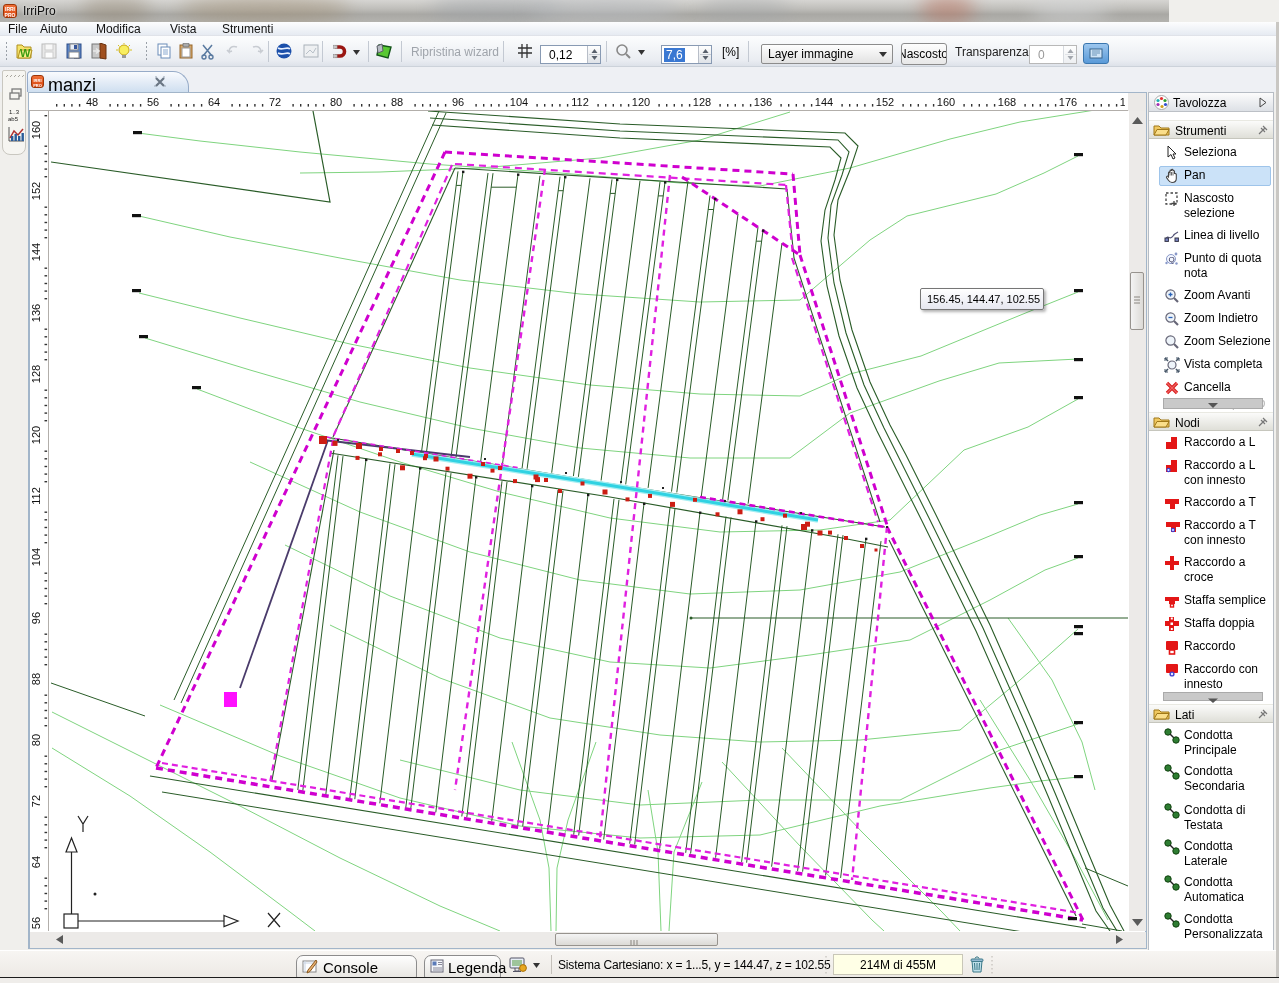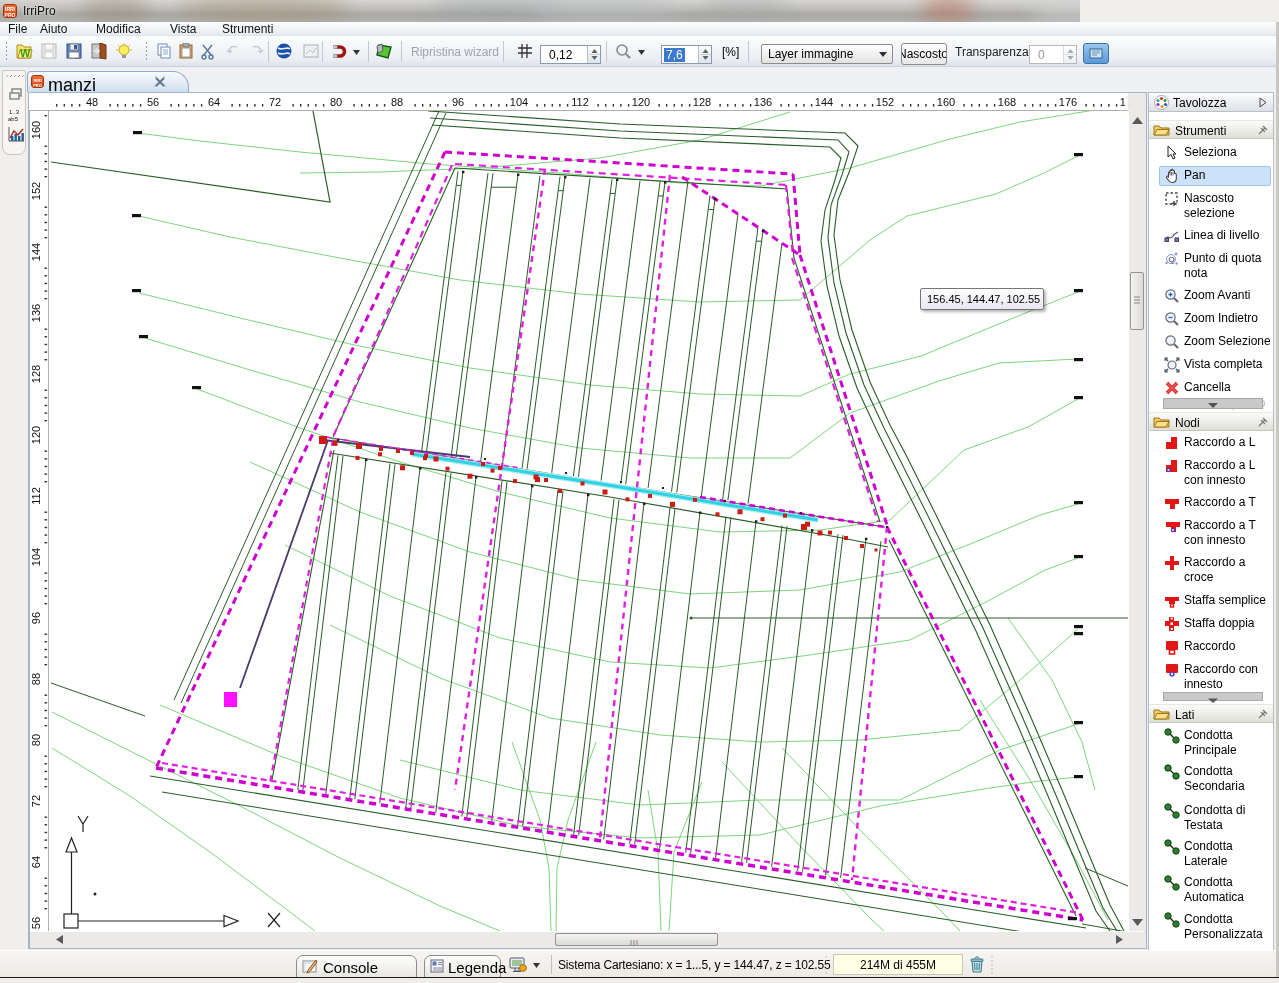--- a/index.html
+++ b/index.html
@@ -1,16 +1,16 @@
 <!DOCTYPE html>
 <html><head><meta charset="utf-8"><style>
 *{margin:0;padding:0;box-sizing:border-box}
 body{width:1279px;height:983px;font-family:"Liberation Sans",sans-serif;background:#f0efec;overflow:hidden;position:relative}
 .abs{position:absolute}
-.titlebar{left:0;top:0;width:1080px;height:22px;background:linear-gradient(#d6d5d2,#bfbeba 40%,#a9a8a4 65%,#b4b3af);overflow:hidden}
+.titlebar{left:0;top:0;width:1169px;height:22px;background:linear-gradient(#d6d5d2,#bfbeba 40%,#a9a8a4 65%,#b4b3af);overflow:hidden}
 .blob{position:absolute;filter:blur(9px);border-radius:50%}
 .title-ico{left:3px;top:4px;width:14px;height:14px;background:linear-gradient(#f07038,#d8450e);border:1px solid #9c3508;border-radius:3px;color:#fff;font-size:5px;font-weight:bold;text-align:center;line-height:6px;padding-top:1px}
 .title-txt{left:23px;top:4px;font-size:12px;color:#0c0c0c;text-shadow:0 0 3px #fff}
 .capbtn{top:0;height:14px;border:1px solid #3c4248;border-top:none;color:#fff;text-align:center;background:linear-gradient(#d4d6d8,#b0b3b6 40%,#8e9296 55%,#a2a6aa);border-radius:0 0 3px 3px;box-shadow:inset 0 1px 0 rgba(255,255,255,.7)}
 .capbtn.close{background:linear-gradient(#e8886a,#d85c36 40%,#bc3a14 60%,#cc5630);}
 .menubar{left:0;top:22px;width:1279px;height:14px;background:linear-gradient(#fdfdfe,#e6ebf2);border-bottom:1px solid #e0e3e9;font-size:12px;color:#111}
 .menubar span{position:absolute;top:0px}
 .toolbar{left:0;top:36px;width:1279px;height:31px;background:linear-gradient(#fcfdfe,#eaedf2 80%,#dde2e9);border-bottom:1px solid #ccd2da}
 .grip{top:5px;width:3px;height:21px;background-image:radial-gradient(circle,#9aa0a8 35%,transparent 40%);background-size:3px 4px}
 .tsep{top:5px;width:1px;height:21px;background:#c3c9d2}

